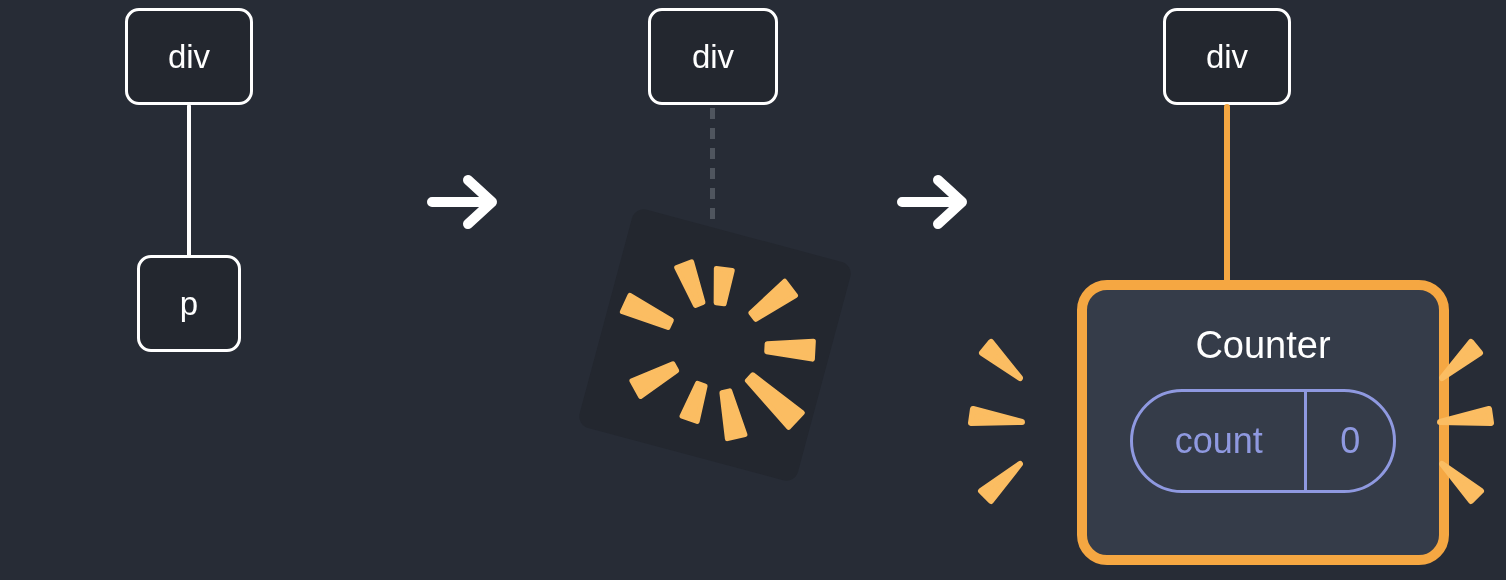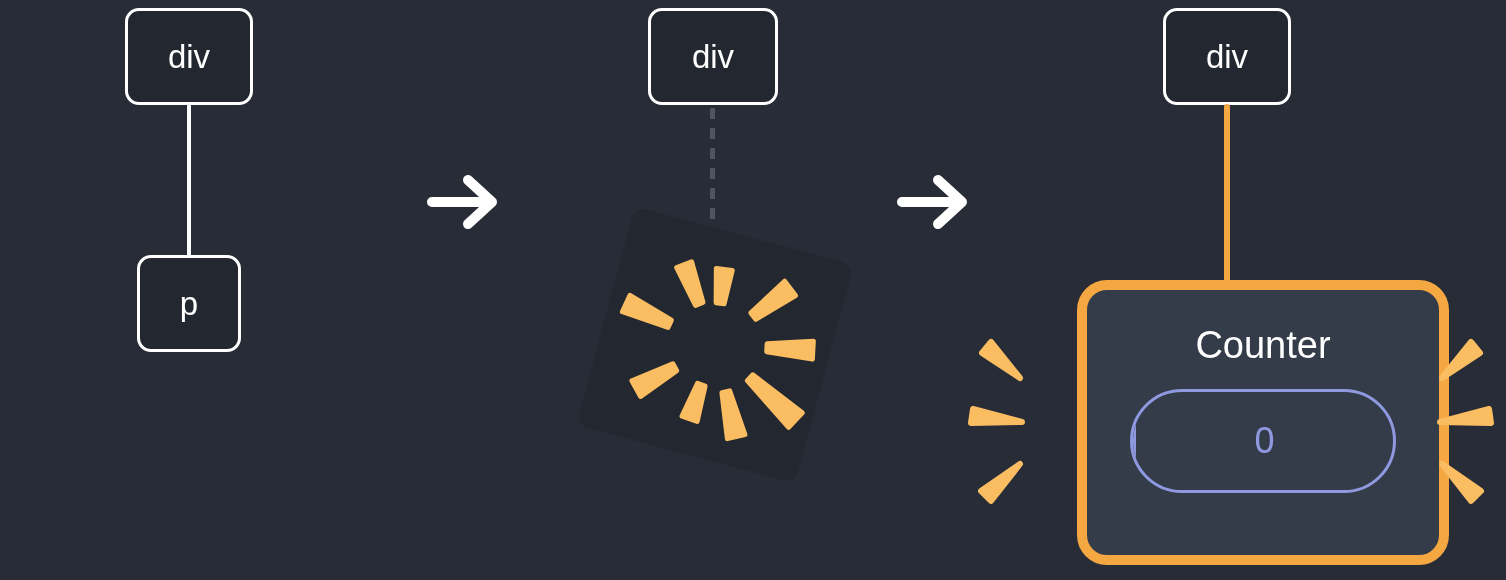--- a/index.html
+++ b/index.html
@@ -139,20 +139,21 @@
 
   <svg class="sparks" style="left:958px; top:332px;" width="72" height="176" viewBox="0 0 72 176">
     <polygon points="62,46 33,10 24,21"></polygon>
     <polygon points="64,90 15,77 13,91"></polygon>
     <polygon points="62,132 33,169 23,159"></polygon>
   </svg>
 
   <div class="counter-box" style="left:1043px; top:280px; width:372px; height:285px;margin-left:34px;">
     <div class="counter-title">Counter</div>
     <div class="state-pill">
+      <div class="state-key">count</div>
       <div class="state-value">0</div>
     </div>
   </div>
 
   <svg class="sparks" style="left:1432px; top:332px;" width="72" height="176" viewBox="0 0 72 176">
     <polygon points="10,46 39,10 48,21"></polygon>
     <polygon points="8,90 57,77 59,91"></polygon>
     <polygon points="10,132 39,169 49,159"></polygon>
   </svg>
 

